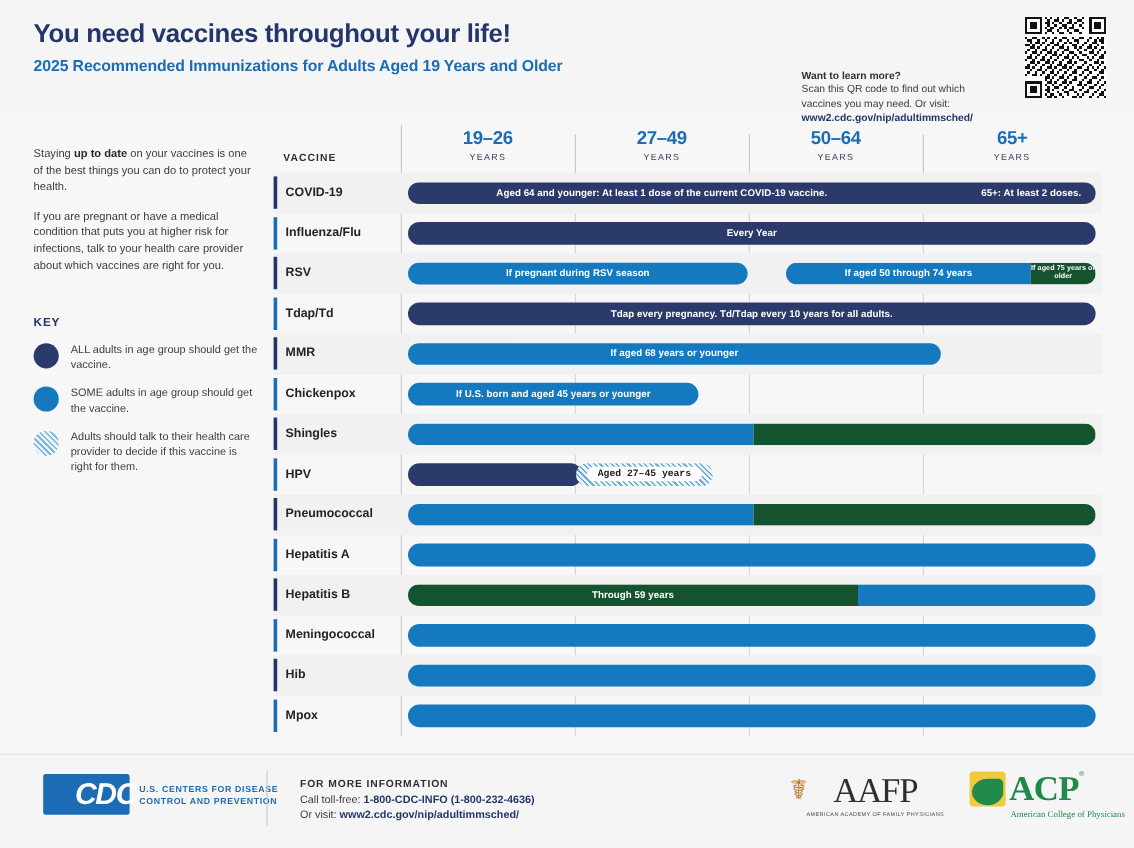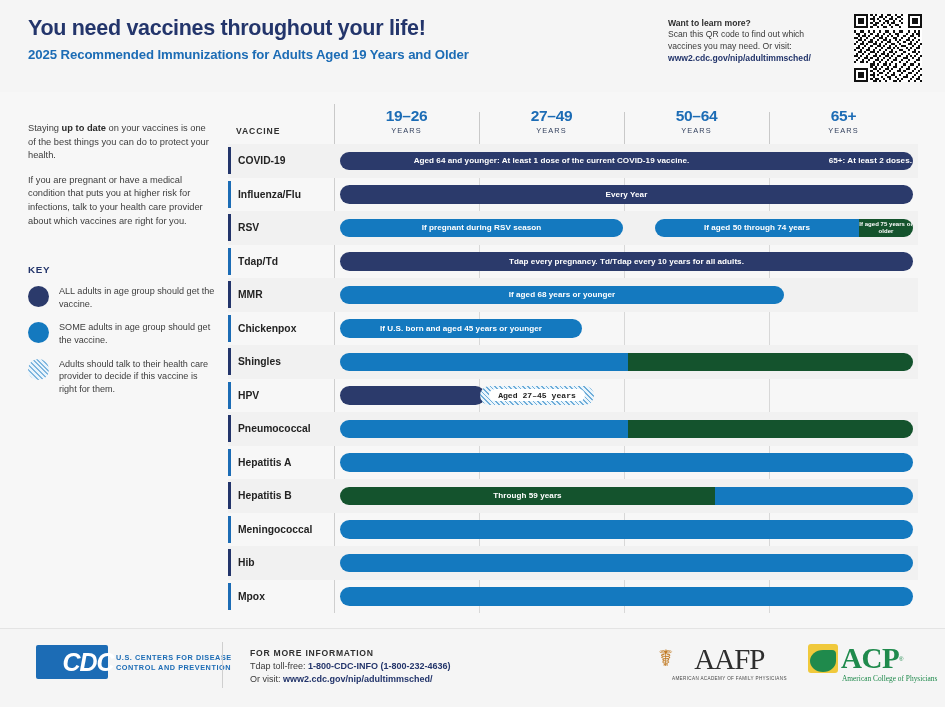--- a/index.html
+++ b/index.html
@@ -21,21 +21,21 @@
     font-size: 21.5px; font-weight: bold; color: #23356b;
     letter-spacing: -0.3px;
   }
   .subtitle {
     position: absolute; left: 28px; top: 47px;
     font-size: 13.2px; font-weight: bold; color: #1c6cb5;
     letter-spacing: -0.1px;
   }
   .qr-block { position: absolute; left: 668px; top: 17px; width: 270px; }
   .qr-text { position: absolute; left: 0; top: 0; width: 170px; }
-  .qr-head { font-size: 8.6px; font-weight: bold; color: #2f2f2f; line-height: 12px; }
+  .qr-head { font-size: 8.6px; font-weight: bold; color: #2f2f2f; line-height: 12px; margin-top: 40px; }
   .qr-body { font-size: 8.6px; color: #3a3a3a; line-height: 11.6px; }
   .qr-url  { font-size: 8.6px; font-weight: bold; color: #23356b; line-height: 12px; }
   .qr-code {
     position: absolute; left: 186px; top: -3px;
     width: 68px; height: 68px; background: #ffffff;
   }
 
   
   .sidebar { position: absolute; left: 28px; top: 122px; width: 188px; }
   .intro-p { font-size: 9.3px; color: #3d3d3d; line-height: 13.6px; margin-bottom: 11px; }
@@ -100,21 +100,21 @@
     position: absolute; top: 0; height: 100%;
     display: flex; align-items: center; justify-content: center;
   }
   .seg.navy { background: #14532d; }
   .seg.blue { background: #1479bf; }
   .bar-text {
     position: absolute; width: 100%; text-align: center;
     font-size: 8.1px; font-weight: bold; color: #ffffff;
     letter-spacing: 0.05px; line-height: 9px;
   }
-  .bar-text.right { text-align: right; padding-right: 1px; }
+  .bar-text.right { text-align: right; padding-right: 12px; }
   .bar-text.tiny { font-size: 6px; line-height: 7.2px; }
 
   
   .hatch-pill {
     position: absolute; top: 7.5px; height: 18.5px; border-radius: 9.5px;
     background: #e6f2fb;
     background-image: repeating-linear-gradient(45deg,
       #6fadd9 0px, #6fadd9 1.3px, #eaf5fc 1.3px, #eaf5fc 3.3px);
     display: flex; align-items: center; justify-content: center;
   }
@@ -149,21 +149,21 @@
   .foot-line { font-size: 9px; color: #3a3a3a; line-height: 13px; }
   .foot-line b { color: #23356b; }
 
   .aafp { position: absolute; left: 672px; top: 14px; text-align: center; }
   .aafp-word { font-size: 29px; color: #2e2e2e; letter-spacing: -1px;
                font-family: "Liberation Serif", serif; line-height: 32px; }
   .aafp-sub { font-size: 4.6px; color: #4a4a4a; letter-spacing: 0.35px; margin-top: 1px; }
   .caduceus { position: absolute; left: -14px; top: 2px; font-size: 23px; color: #c0781f; }
 
   .acp { position: absolute; left: 808px; top: 14px; }
-  .acp-row { display: flex; align-items: center; }
+  .acp-row { display: flex; align-items: flex-start; }
   .acp-mark {
     width: 30px; height: 29px; background: #f0c93c; border-radius: 3px;
     position: relative; overflow: hidden; margin-right: 3px;
   }
   .acp-mark::after {
     content: ""; position: absolute; left: 2px; top: 6px;
     width: 26px; height: 22px; background: #1f8a4c;
     border-radius: 50% 4px 50% 50%;
   }
   .acp-word { font-size: 29px; font-weight: bold; color: #1f8a4c;
@@ -698,21 +698,21 @@
     <div class="cdc-logo">
       <div class="cdc-mark">CDC</div>
       <div class="cdc-name">U.S. CENTERS FOR DISEASE CONTROL AND PREVENTION</div>
     </div>
 
     <div class="foot-div"></div>
 
     <div class="foot-info">
       <div class="foot-head">FOR MORE INFORMATION</div>
       <div class="foot-line">
-        <span>Tdap toll-free: </span><b>1-800-CDC-INFO (1-800-232-4636)</b>
+        <span>Call toll-free: </span><b>1-800-CDC-INFO (1-800-232-4636)</b>
       </div>
       <div class="foot-line">
         <span>Or visit: </span><b>www2.cdc.gov/nip/adultimmsched/</b>
       </div>
     </div>
 
     <div class="aafp">
       <div class="caduceus">☤</div>
       <div class="aafp-word">AAFP</div>
       <div class="aafp-sub">AMERICAN ACADEMY OF FAMILY PHYSICIANS</div>

